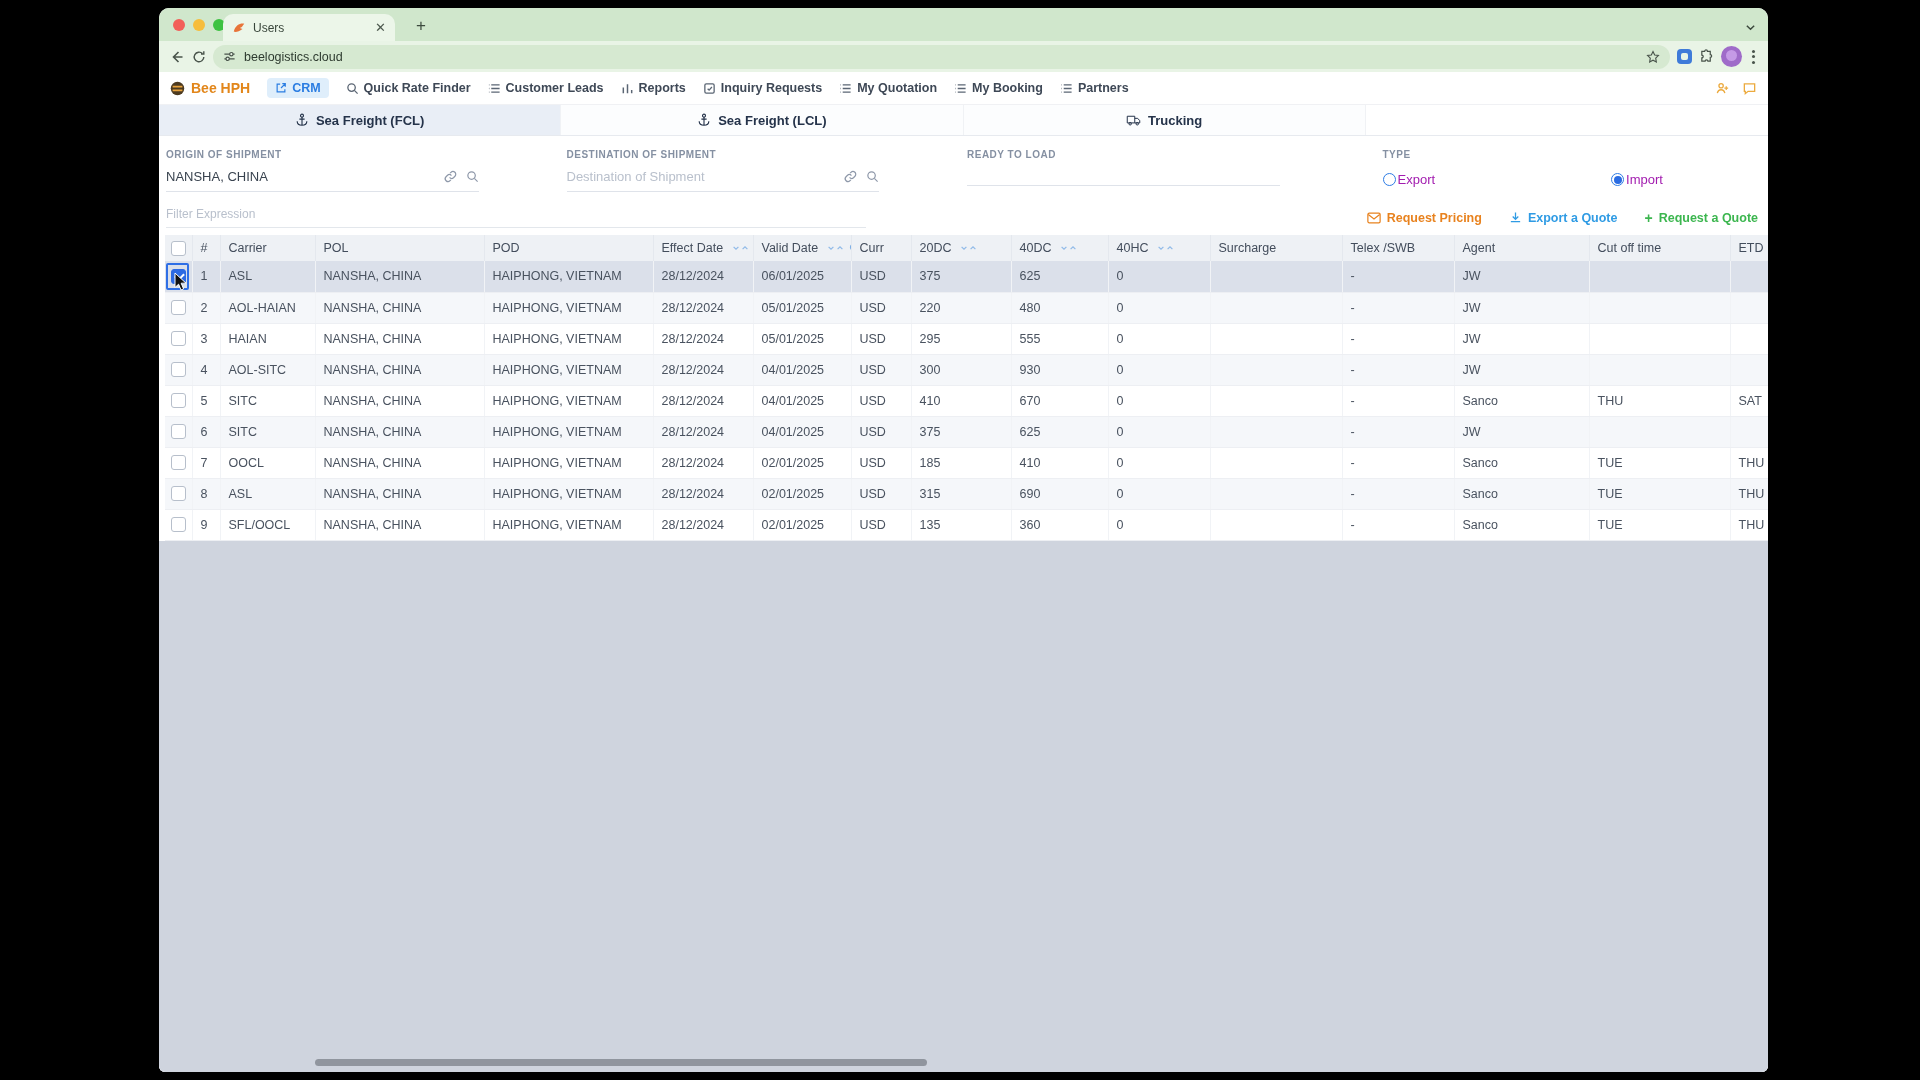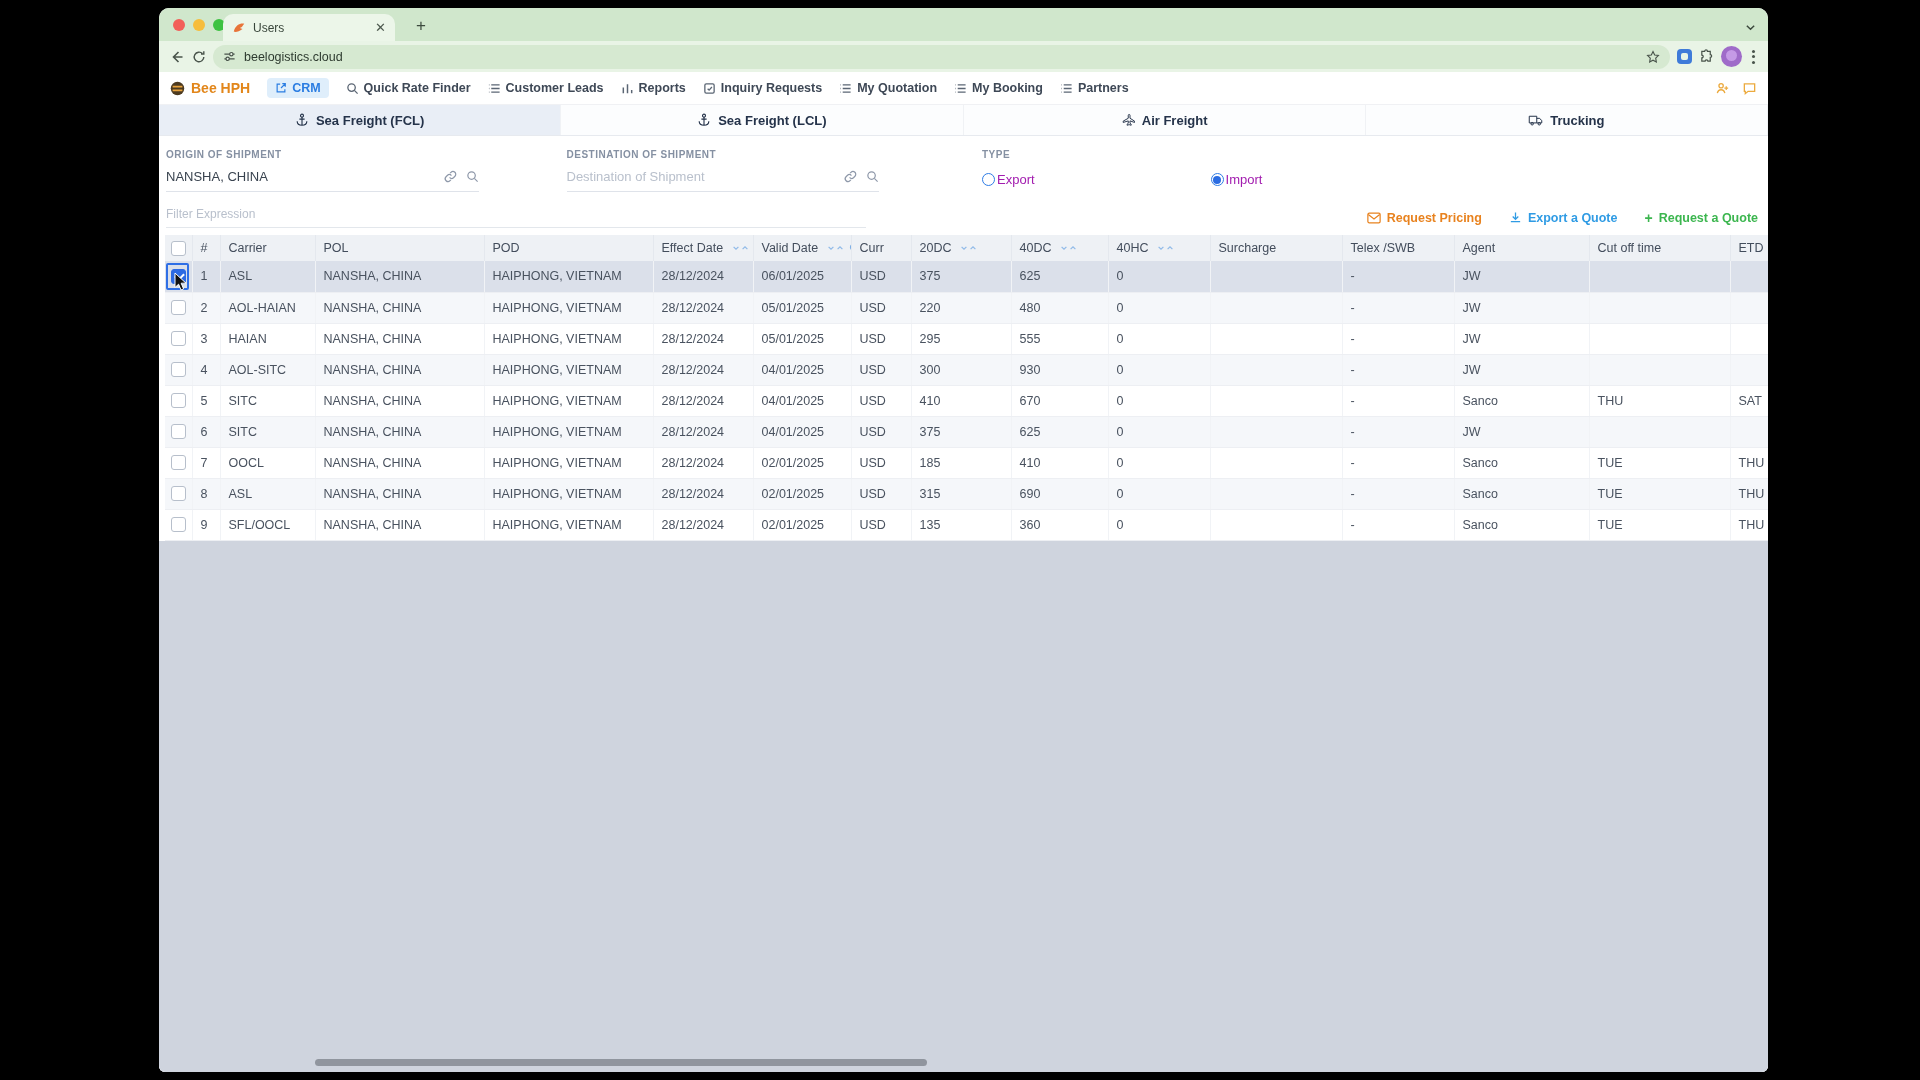--- a/index.html
+++ b/index.html
@@ -279,28 +279,20 @@
         <span style="display:flex;">
           <svg width="14" height="14" viewBox="0 0 16 16">
               <circle cx="8" cy="3" r="1.7" fill="none" stroke="currentColor" stroke-width="1.3"></circle>
               <path d="M8 4.7V14 M5 7h6 M2.5 9.5c0 3 2.5 4.5 5.5 4.5s5.5-1.5 5.5-4.5" fill="none" stroke="currentColor" stroke-width="1.3"></path>
             </svg>
         </span>
         <span>Sea Freight (LCL)</span>
       </div>
       <div class="ftab">
         <span style="display:flex;">
-          <svg width="14" height="14" viewBox="0 0 16 16">
-              <path d="M7 14v-1.2l1.3-1V9L2.5 10.8V9.3L8.3 6V2.7a1 1 0 0 1 2 0V6l5.2 3.3v1.5L10.3 9v2.8l1.3 1V14l-2.3-.7z" fill="none" stroke="currentColor" stroke-width="1.1"></path>
-            </svg>
-        </span>
-        <span>Air Freight</span>
-      </div>
-      <div class="ftab">
-        <span style="display:flex;">
           <svg width="15" height="14" viewBox="0 0 18 16">
               <path d="M1.5 3.5h9v8h-9z M10.5 6h3.5l2.5 2.8v2.7h-6" fill="none" stroke="currentColor" stroke-width="1.2"></path>
               <circle cx="5" cy="12.5" r="1.5" fill="none" stroke="currentColor" stroke-width="1.2"></circle>
               <circle cx="13.5" cy="12.5" r="1.5" fill="none" stroke="currentColor" stroke-width="1.2"></circle>
             </svg>
         </span>
         <span>Trucking</span>
       </div>
     </div>
 
@@ -338,20 +330,26 @@
             <span style="display:flex;">
               <svg width="13" height="13" viewBox="0 0 14 14">
                   <circle cx="6" cy="6" r="4" fill="none" stroke="currentColor" stroke-width="1.3"></circle>
                   <path d="M9 9l3.5 3.5" stroke="currentColor" stroke-width="1.3"></path>
                 </svg>
             </span>
           </span>
         </div>
       </div>
 
+      <div class="field">
+        <label class="f-label">READY TO LOAD</label>
+        <div class="input-line">
+          <span class="input-value"></span>
+        </div>
+      </div>
 
       <div class="field type-field">
         <label class="f-label">TYPE</label>
         <div class="radio-row">
           <span class="radio-opt">
             <span class="radio"></span>
             <span>Export</span>
           </span>
           <span class="radio-opt">
             <span class="radio checked"></span>

